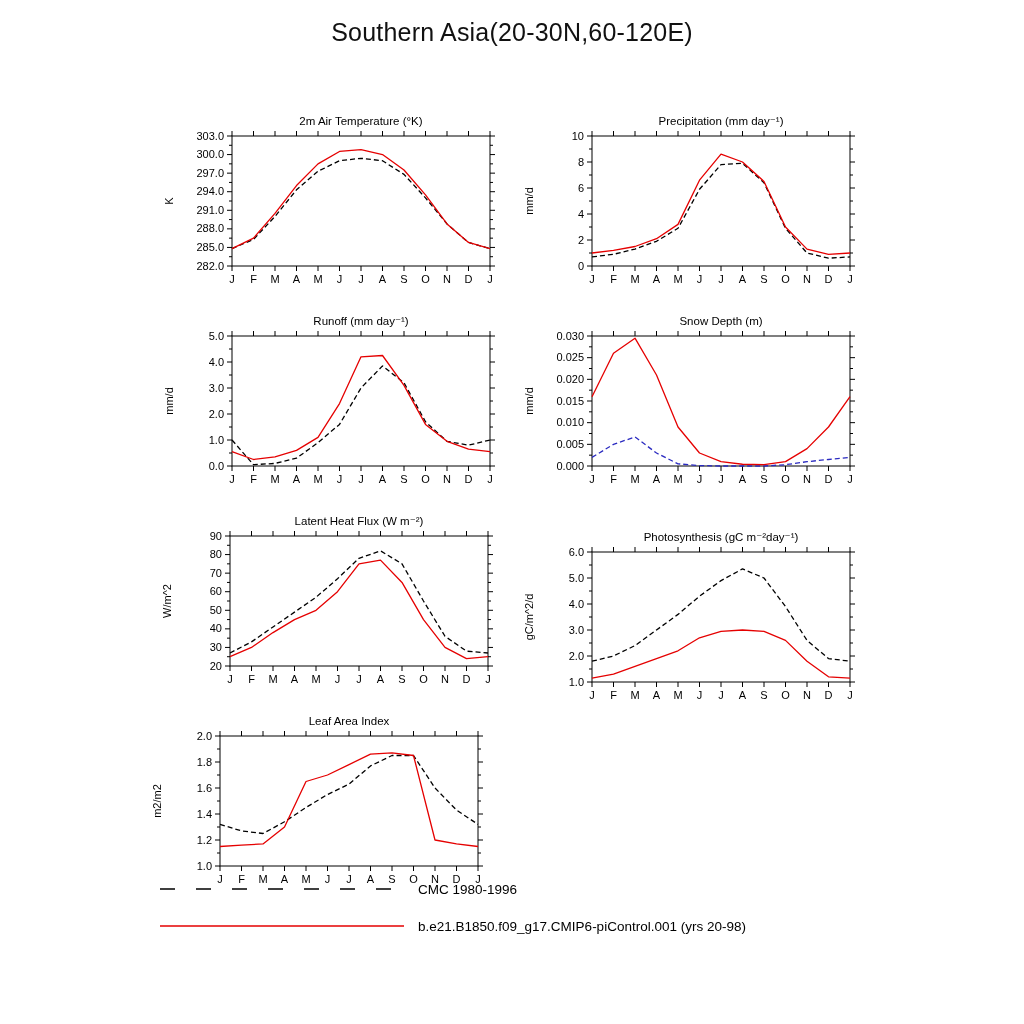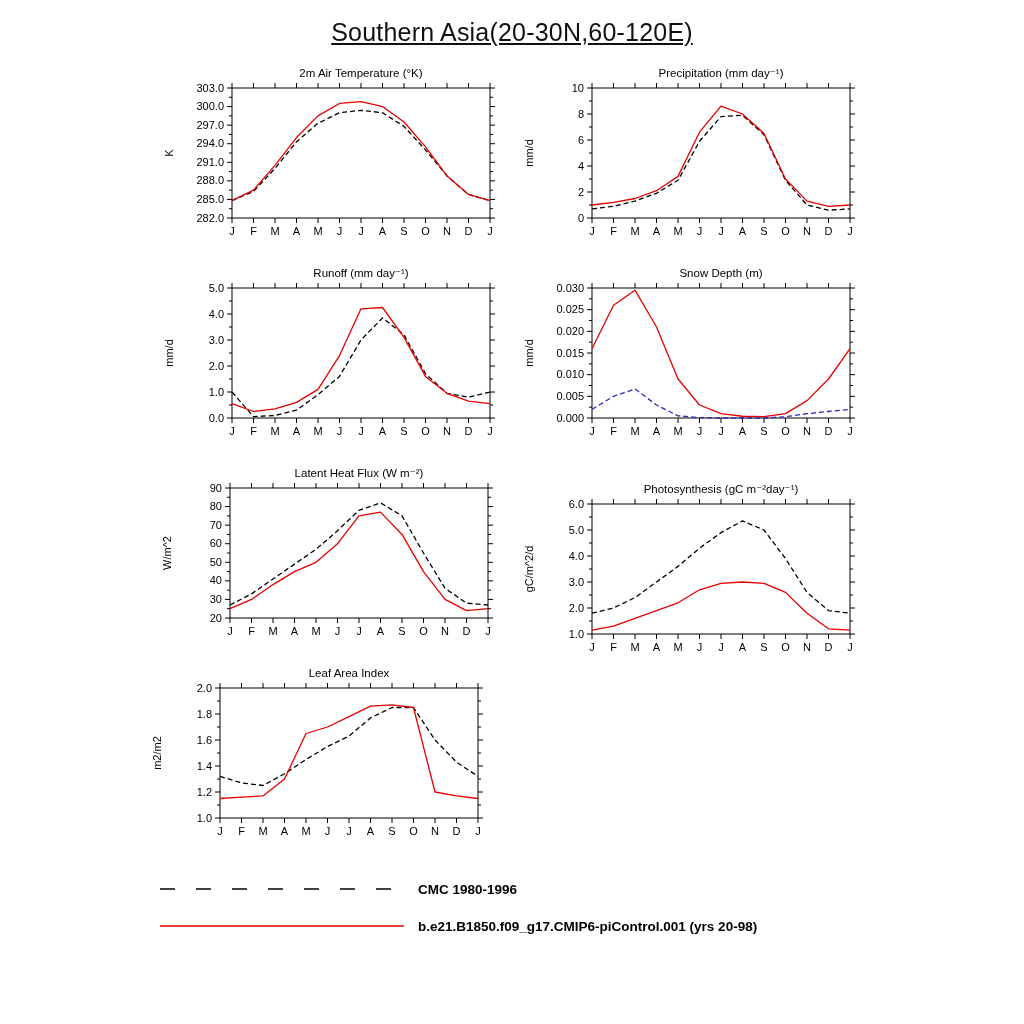--- a/index.html
+++ b/index.html
@@ -2,26 +2,26 @@
 <html><head>
 <meta charset="utf-8">
 <style>
   html,body{margin:0;padding:0;background:#ffffff;}
   .page{
     position:relative;width:1024px;height:1024px;background:#ffffff;
     font-family:"Liberation Sans",sans-serif;color:#000;overflow:hidden;
   }
   .main-title{
     position:absolute;left:0;top:18px;width:1024px;text-align:center;
-    font-size:25px;color:#111;letter-spacing:0.2px;text-decoration:underline;
+    font-size:25px;color:#111;letter-spacing:0.2px;
   }
-  .chart{position:absolute;width:340px;height:192px;}
+  .chart{position:absolute;width:340px;height:192px;margin-top:48px;}
   svg text{font-family:"Liberation Sans","DejaVu Sans",sans-serif;fill:#000;}
   .legend{position:absolute;left:158px;top:874px;}
-  .legend-row{display:flex;align-items:center;height:30px;margin-bottom:7px;font-weight:bold;}
+  .legend-row{display:flex;align-items:center;height:30px;margin-bottom:7px;}
   .legend-row svg{flex:0 0 auto;display:block;}
   .legend-label{margin-left:12px;font-size:13.5px;white-space:nowrap;color:#000;}
 </style>
 </head>
 <body>
 
 <div class="page">
 
   <div class="main-title">Southern Asia(20-30N,60-120E)</div>
 

